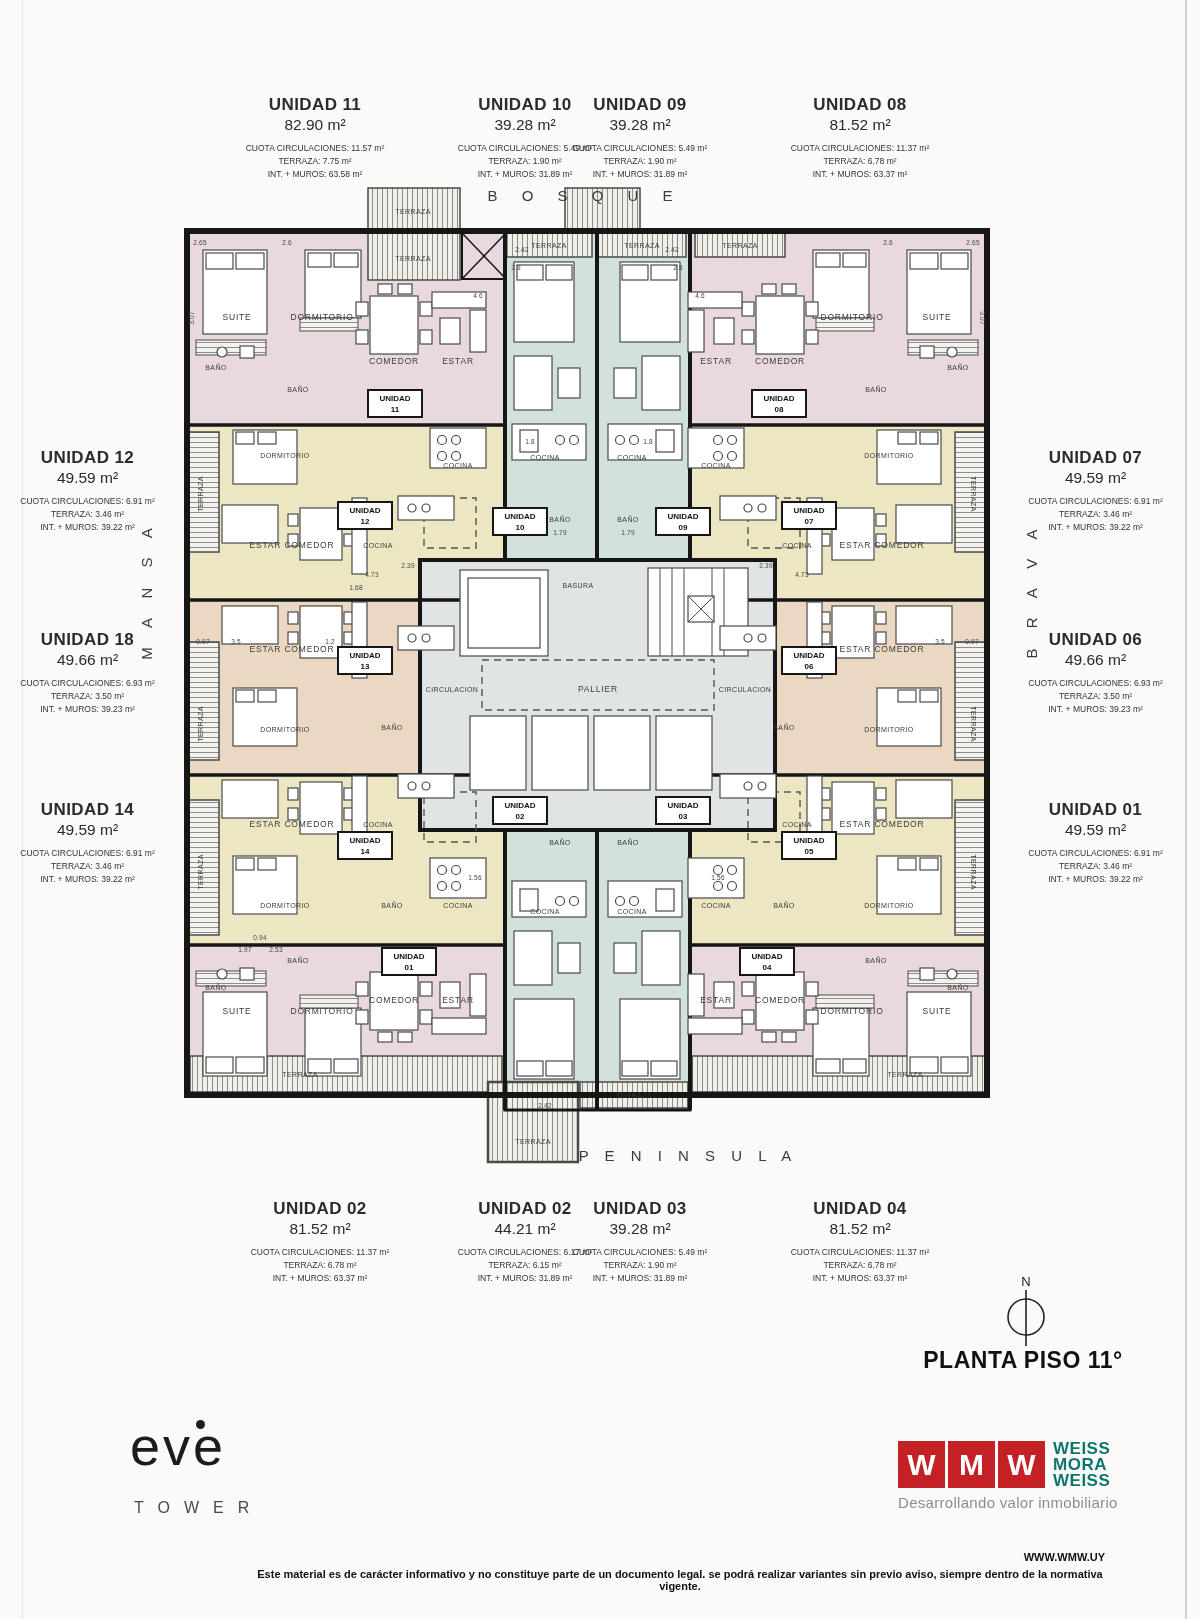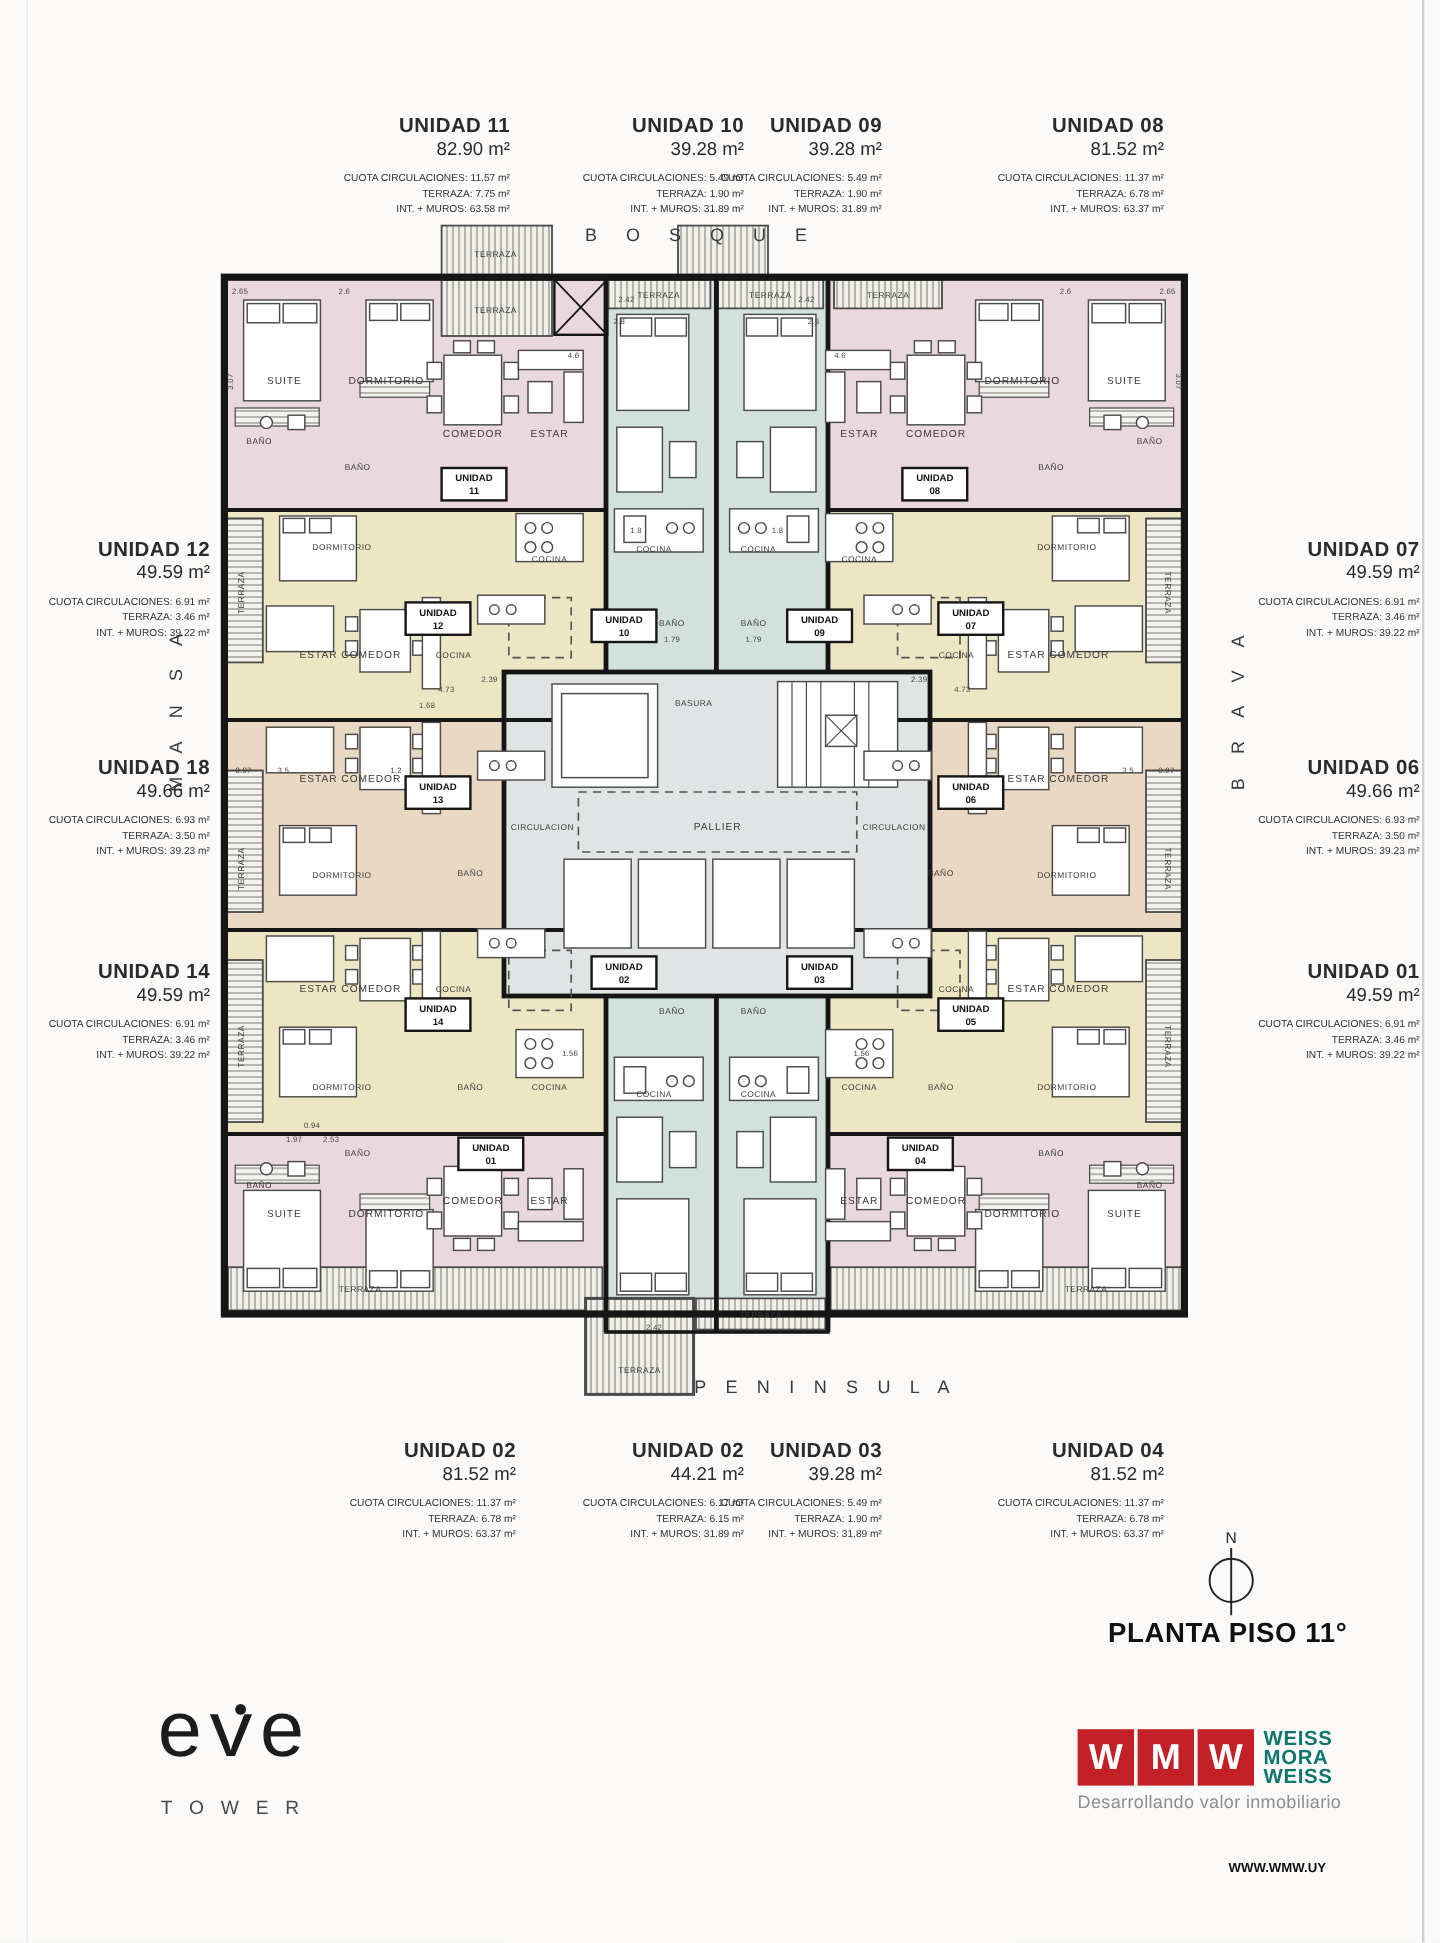--- a/index.html
+++ b/index.html
@@ -2,21 +2,21 @@
 <html><head>
 <meta charset="utf-8">
 <style>
   html,body{margin:0;padding:0;background:#f2f1f0;}
   #page{position:relative;width:1200px;height:1619px;background:#fbfaf9;overflow:hidden;
         font-family:"Liberation Sans",sans-serif;}
   #page::before{content:"";position:absolute;left:22px;top:0;bottom:0;width:1px;background:#e3e3ea;}
   #page::after{content:"";position:absolute;right:13px;top:0;bottom:0;width:2px;background:#cfcfda;}
   svg{position:absolute;left:0;top:0;}
   
-  .note{position:absolute;text-align:right;color:#2b2b2b;}
+  .note{position:absolute;text-align:center;color:#2b2b2b;}
   .n-name{font-size:17px;font-weight:bold;letter-spacing:.4px;}
   .n-area{font-size:15.5px;margin-top:1px;margin-bottom:8px;}
   .n-line{font-size:8.5px;line-height:1.5;color:#333;}
   
   .wall{stroke:#161616;fill:none;}
   .furn{stroke:#4a4a4a;stroke-width:1.2;fill:#ffffff;}
   .furnh{stroke:#4a4a4a;stroke-width:1;}
   .rm{font-family:"Liberation Sans",sans-serif;font-size:8.5px;fill:#3a3a3a;letter-spacing:.8px;text-anchor:middle;}
   .rm-s{font-size:7px;letter-spacing:.4px;}
   .dim{font-family:"Liberation Sans",sans-serif;font-size:6.5px;fill:#444;text-anchor:middle;letter-spacing:.2px;}
@@ -24,21 +24,21 @@
   .tag{font-family:"Liberation Sans",sans-serif;font-weight:bold;font-size:8px;fill:#111;text-anchor:middle;}
   .orient{font-family:"Liberation Sans",sans-serif;font-size:15px;fill:#3b3b3b;text-anchor:middle;}
   .north{font-family:"Liberation Sans",sans-serif;font-size:13px;fill:#222;text-anchor:middle;}
   .floor-title{font-family:"Liberation Sans",sans-serif;font-size:23px;font-weight:bold;fill:#111;text-anchor:middle;letter-spacing:.5px;}
   .dash{fill:none;stroke:#555;stroke-width:1.4;stroke-dasharray:7 5;}
   
   .website{position:absolute;top:1551px;left:935px;width:170px;text-align:right;font-size:11px;font-weight:bold;color:#111;}
   .disclaimer{position:absolute;top:1568px;left:240px;width:880px;text-align:center;font-size:11px;font-weight:bold;color:#111;}
   
   .eve-logo{position:absolute;left:130px;top:1413px;width:210px;text-align:left;color:#1c1c1c;}
-  .eve-word{position:relative;font-family:Liberation Mono, monospace;font-size:66px;line-height:66px;letter-spacing:3px;}
+  .eve-word{position:relative;font-family:Liberation Sans, sans-serif;font-size:54px;line-height:66px;letter-spacing:3px;}
   .eve-dot{position:absolute;left:66px;top:7px;width:9px;height:9px;border-radius:50%;background:#1c1c1c;}
   .eve-sub{margin-top:20px;margin-left:4px;font-size:16px;letter-spacing:14px;color:#4a4a4a;}
   
   .wmw{position:absolute;left:898px;top:1441px;display:flex;align-items:flex-start;}
   .wmw-squares{display:flex;gap:3px;}
   .wmw-sq{width:47px;height:47px;display:flex;align-items:center;justify-content:center;
           color:#fff;font-weight:bold;font-size:30px;line-height:30px;font-family:"Liberation Sans",sans-serif;}
   .wmw-names{margin-left:8px;font-weight:bold;font-size:17px;line-height:16px;color:#0f766e;letter-spacing:.5px;}
   .wmw-tagline{position:absolute;left:898px;top:1494px;font-size:15px;color:#8d8d8d;letter-spacing:.3px;}
 </style>
@@ -572,14 +572,15 @@
     </div>
     <div class="wmw-names">
       <div>WEISS</div>
       <div>MORA</div>
       <div>WEISS</div>
     </div>
   </div>
   <div class="wmw-tagline">Desarrollando valor inmobiliario</div>
 
   <div class="website">WWW.WMW.UY</div>
+  <div class="disclaimer">Este material es de carácter informativo y no constituye parte de un documento legal. se podrá realizar variantes sin previo aviso, siempre dentro de la normativa vigente.</div>
 
 </div>
 
 </body></html>

